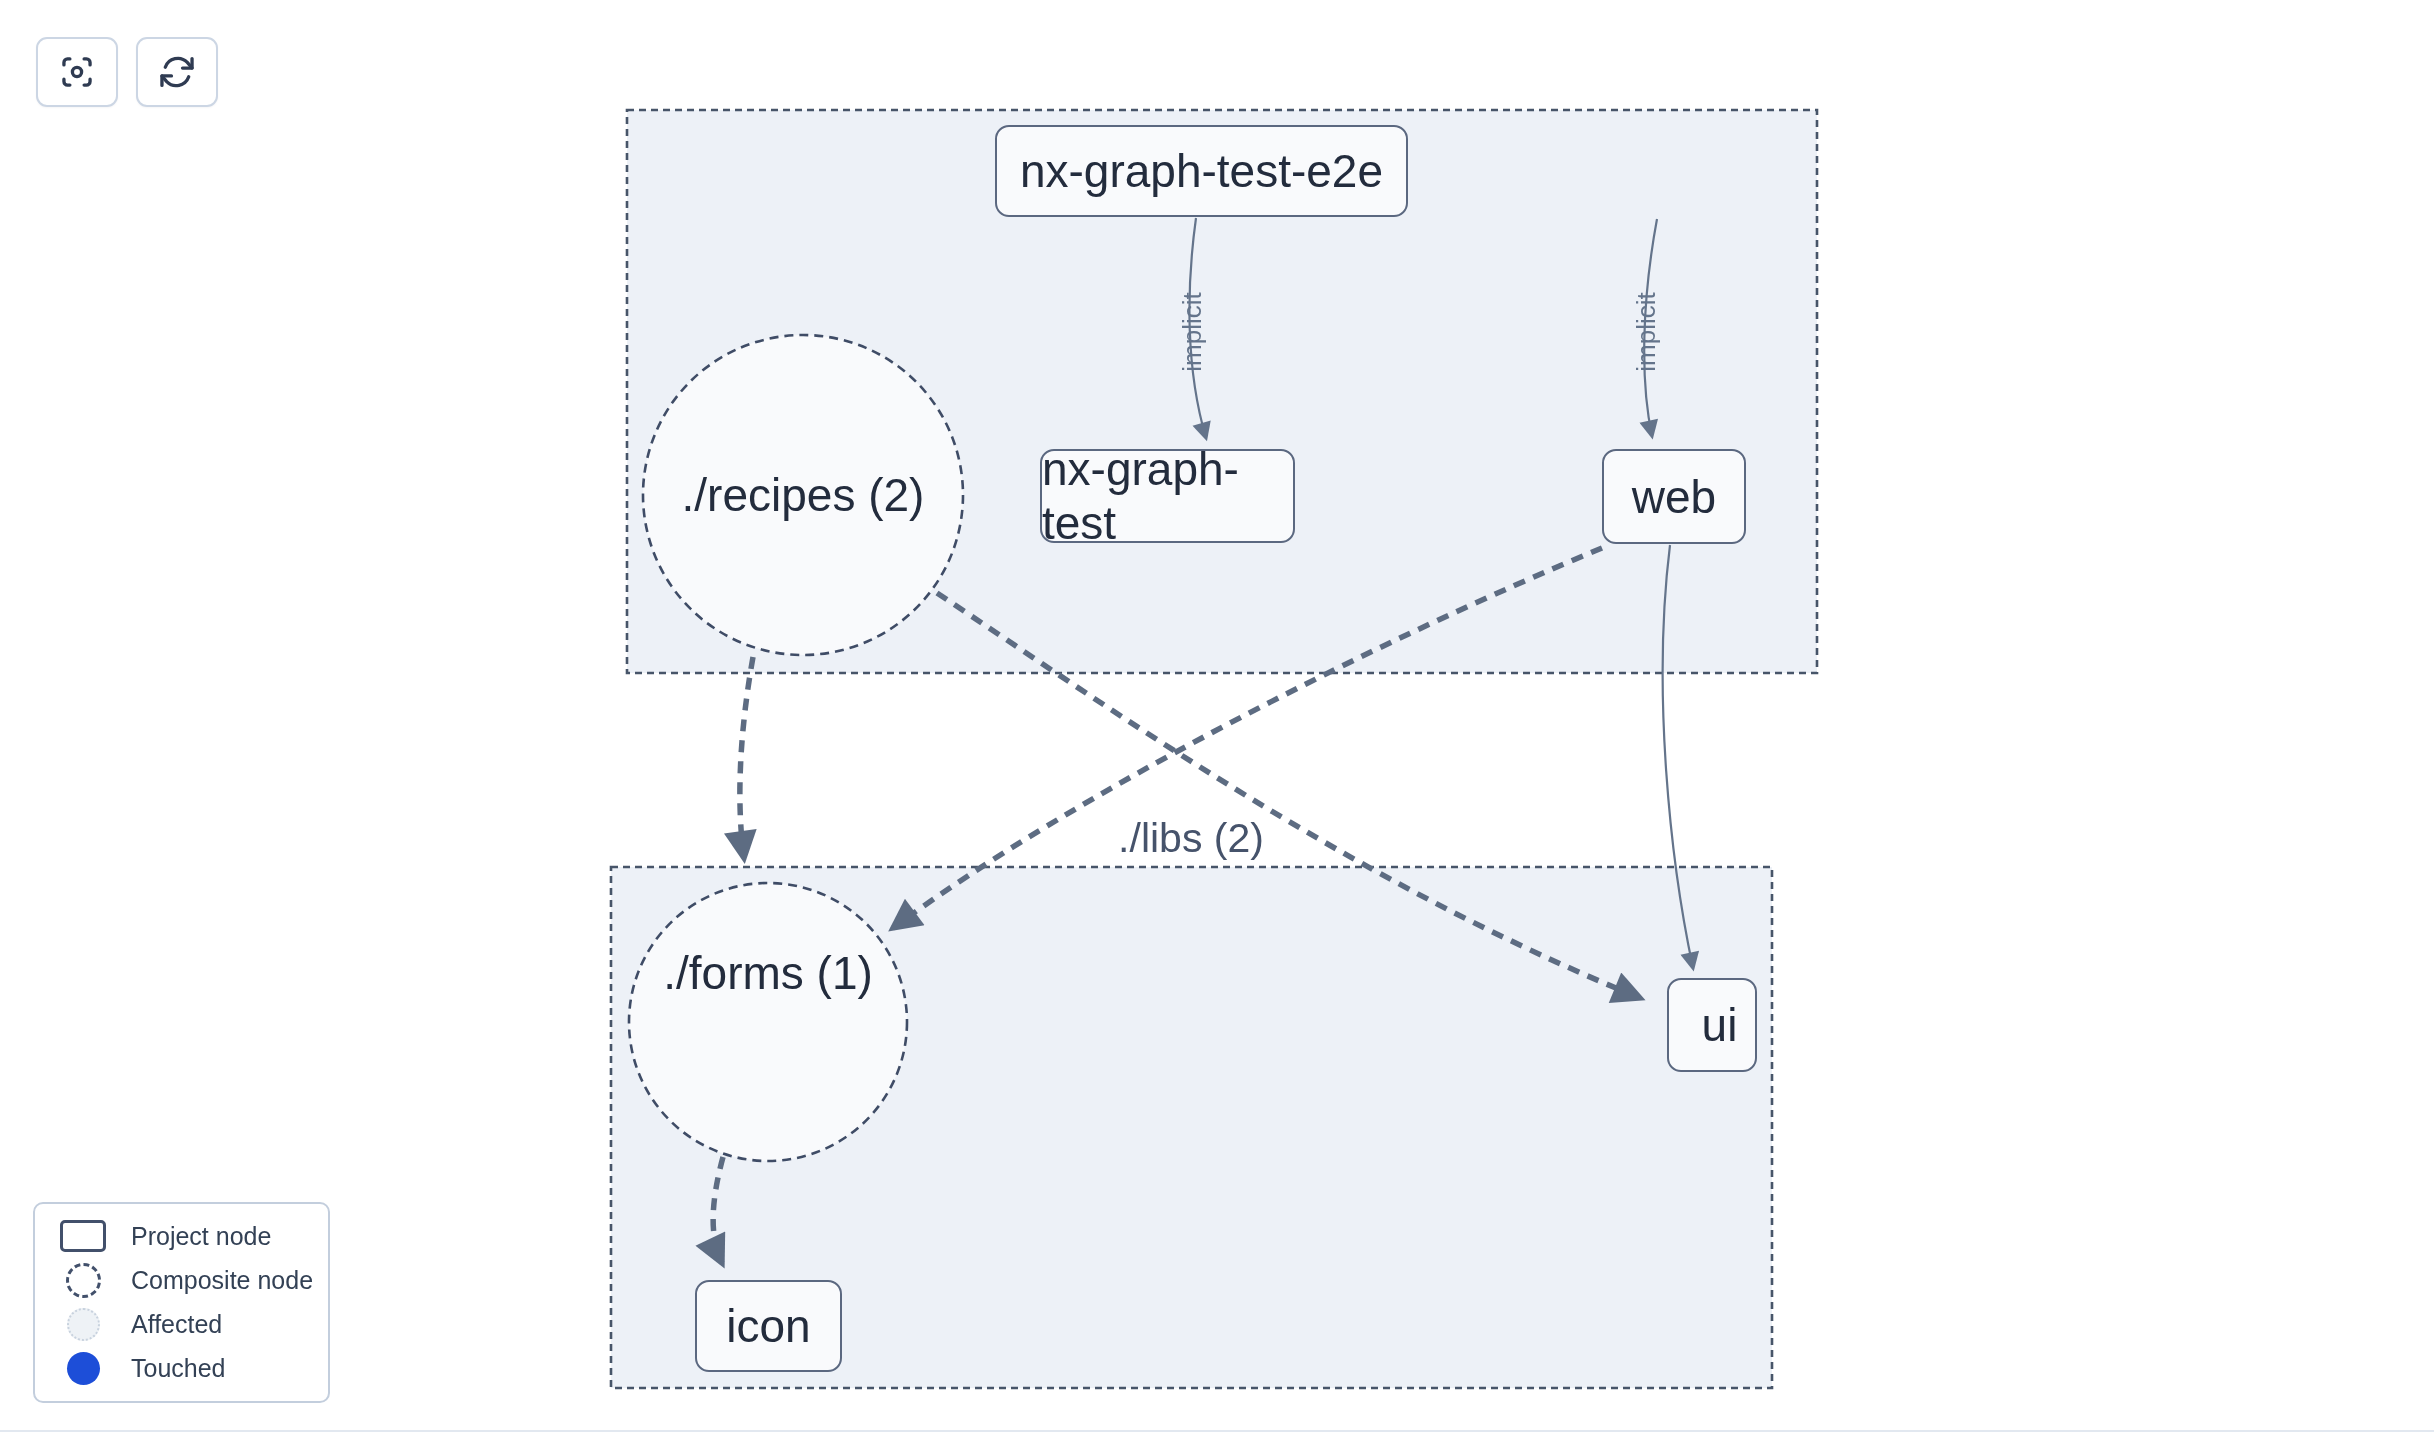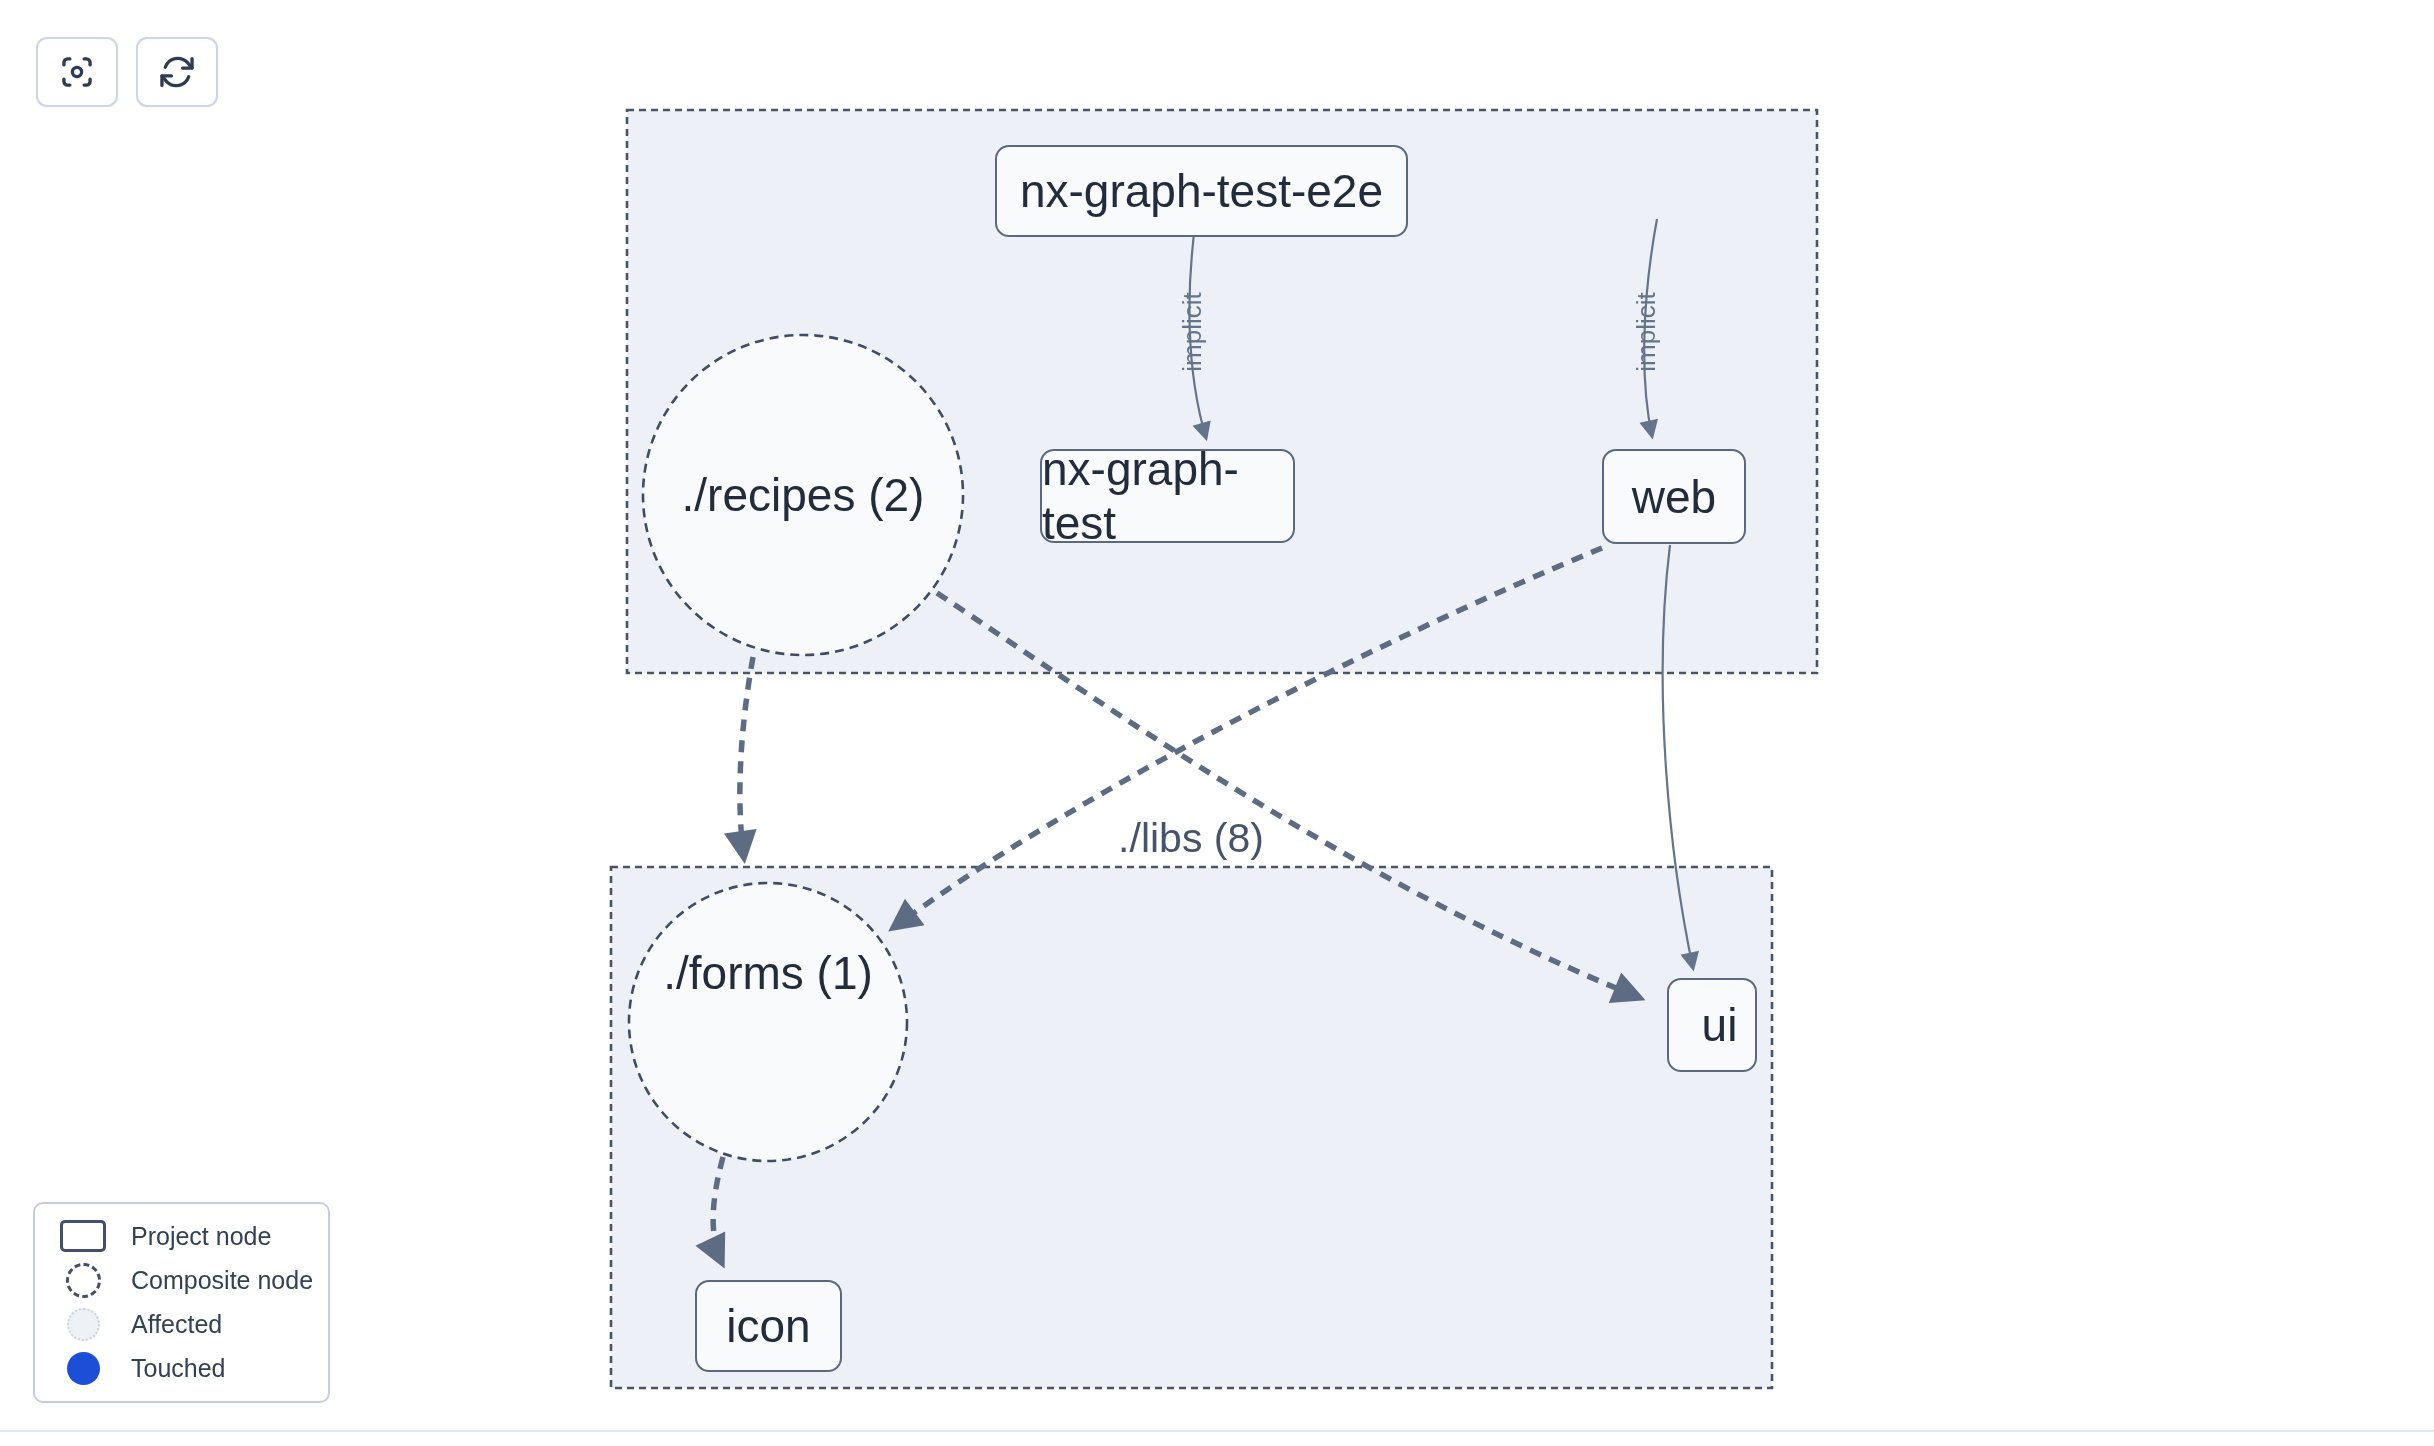--- a/index.html
+++ b/index.html
@@ -97,29 +97,29 @@
     <path d="M 1196,218 C 1186,290 1186,370 1206,438" fill="none" stroke="#64748b" stroke-width="2.2" marker-end="url(#arrow-small)"></path>
     <path d="M 1657,219 C 1642,300 1640,380 1652,436" fill="none" stroke="#64748b" stroke-width="2.2" marker-end="url(#arrow-small)"></path>
     <path d="M 1670,545 C 1652,690 1670,860 1693,968" fill="none" stroke="#64748b" stroke-width="2.2" marker-end="url(#arrow-small)"></path>
 
     <path d="M 753,657 C 740,730 736,800 744,858" fill="none" stroke="#5d6c82" stroke-width="5.5" stroke-dasharray="12 9" marker-end="url(#arrow-big)"></path>
     <path d="M 937,593 C 1120,715 1350,880 1640,998" fill="none" stroke="#5d6c82" stroke-width="5.5" stroke-dasharray="12 9" marker-end="url(#arrow-big)"></path>
     <path d="M 1602,548 C 1380,640 1080,790 893,928" fill="none" stroke="#5d6c82" stroke-width="5.5" stroke-dasharray="12 9" marker-end="url(#arrow-big)"></path>
     <path d="M 723,1157 C 710,1205 710,1238 722,1263" fill="none" stroke="#5d6c82" stroke-width="5.5" stroke-dasharray="12 9" marker-end="url(#arrow-big)"></path>
   </svg>
 
-  <div class="cluster-label" style="left:891px;top:815px;">./libs (8)</div>
+  <div class="cluster-label" style="left:891px;top:815px;">./libs (2)</div>
 
   <div class="circle-label" style="left:603px;top:468px;">./recipes (2)</div>
   <div class="circle-label" style="left:568px;top:940px;margin-top:6px;">./forms (1)</div>
 
   <div class="edge-label" style="left:1092px;top:316px;">implicit</div>
   <div class="edge-label" style="left:1546px;top:316px;">implicit</div>
 
-  <div class="pnode" style="left:995px;top:125px;width:413px;height:92px;margin-top:20px;">
+  <div class="pnode" style="left:995px;top:125px;width:413px;height:92px;">
     <span>nx-graph-test-e2e</span>
   </div>
   <div class="pnode" style="left:1040px;top:449px;width:255px;height:94px;">
     <span>nx-graph-test</span>
   </div>
   <div class="pnode" style="left:1602px;top:449px;width:144px;height:95px;">
     <span>web</span>
   </div>
   <div class="pnode" style="left:1667px;top:978px;width:90px;height:94px;padding-left:15px;">
     <span>ui</span>

